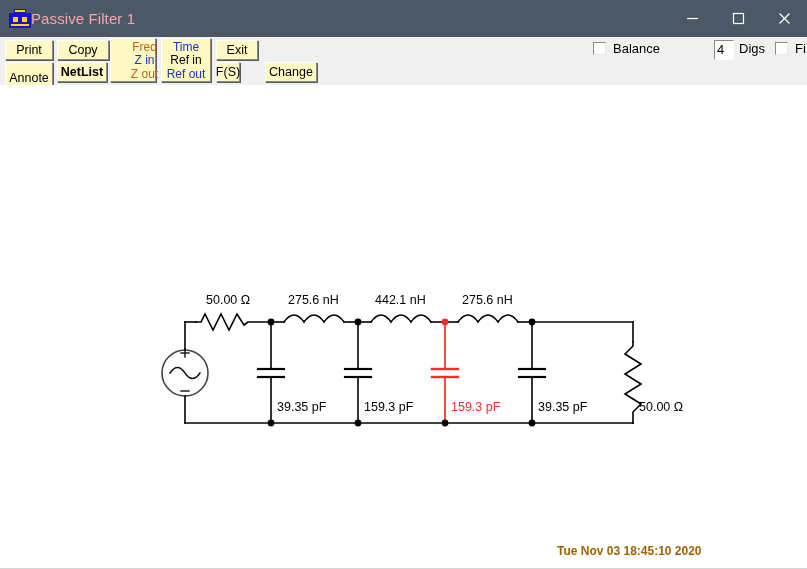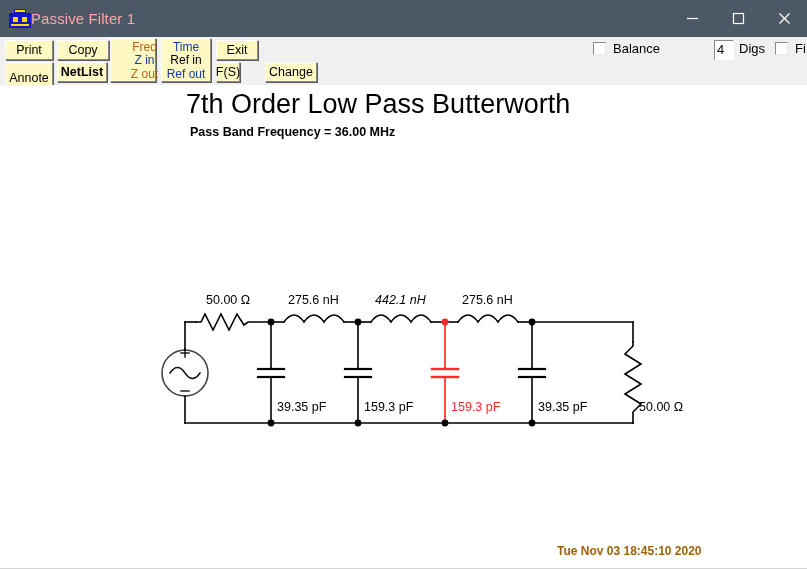--- a/index.html
+++ b/index.html
@@ -318,22 +318,20 @@
     </div>
 
     <div class="chk-wrap" style="left:775px; top:4px;">
       <span class="chkbox"></span>
       <span>Fi</span>
     </div>
   </div>
 
   <div class="canvas">
 
-    <div class="doc-title">7th Order Low Pass Butterworth</div>
-    <div class="doc-sub">Pass Band Frequency = 36.00 MHz</div>
 
     <svg class="schematic" viewBox="0 0 807 484">
       <g stroke="#000000" stroke-width="1.6" fill="none" stroke-linecap="square">
 
         <circle cx="185" cy="288" r="23" stroke="#444444" stroke-width="1.6"></circle>
 
         <path d="M 170 288 q 7.5 -11 15 0 q 7.5 11 15 0" stroke="#111111" stroke-width="1.5"></path>
 
         <line x1="181" y1="268" x2="189" y2="268" stroke="#111111" stroke-width="1.4"></line>
         <line x1="185" y1="264" x2="185" y2="272" stroke="#111111" stroke-width="1.4"></line>
@@ -401,21 +399,21 @@
         <circle cx="445" cy="338" r="3.4"></circle>
         <circle cx="532" cy="338" r="3.4"></circle>
       </g>
       <g fill="#ff2a2a">
         <circle cx="445" cy="237" r="3.4"></circle>
       </g>
     </svg>
 
     <div class="cmp-label" style="left:206px; top:208px;">50.00 Ω</div>
     <div class="cmp-label" style="left:288px; top:208px;">275.6 nH</div>
-    <div class="cmp-label" style="left:375px; top:208px;font-style:italic;">442.1 nH</div>
+    <div class="cmp-label" style="left:375px; top:208px;">442.1 nH</div>
     <div class="cmp-label" style="left:462px; top:208px;">275.6 nH</div>
 
     <div class="cmp-label" style="left:277px; top:315px;">39.35 pF</div>
     <div class="cmp-label" style="left:364px; top:315px;">159.3 pF</div>
     <div class="cmp-label red" style="left:451px; top:315px;">159.3 pF</div>
     <div class="cmp-label" style="left:538px; top:315px;">39.35 pF</div>
     <div class="cmp-label" style="left:639px; top:315px;">50.00 Ω</div>
 
 
     <div class="timestamp">Tue Nov 03 18:45:10 2020</div>

